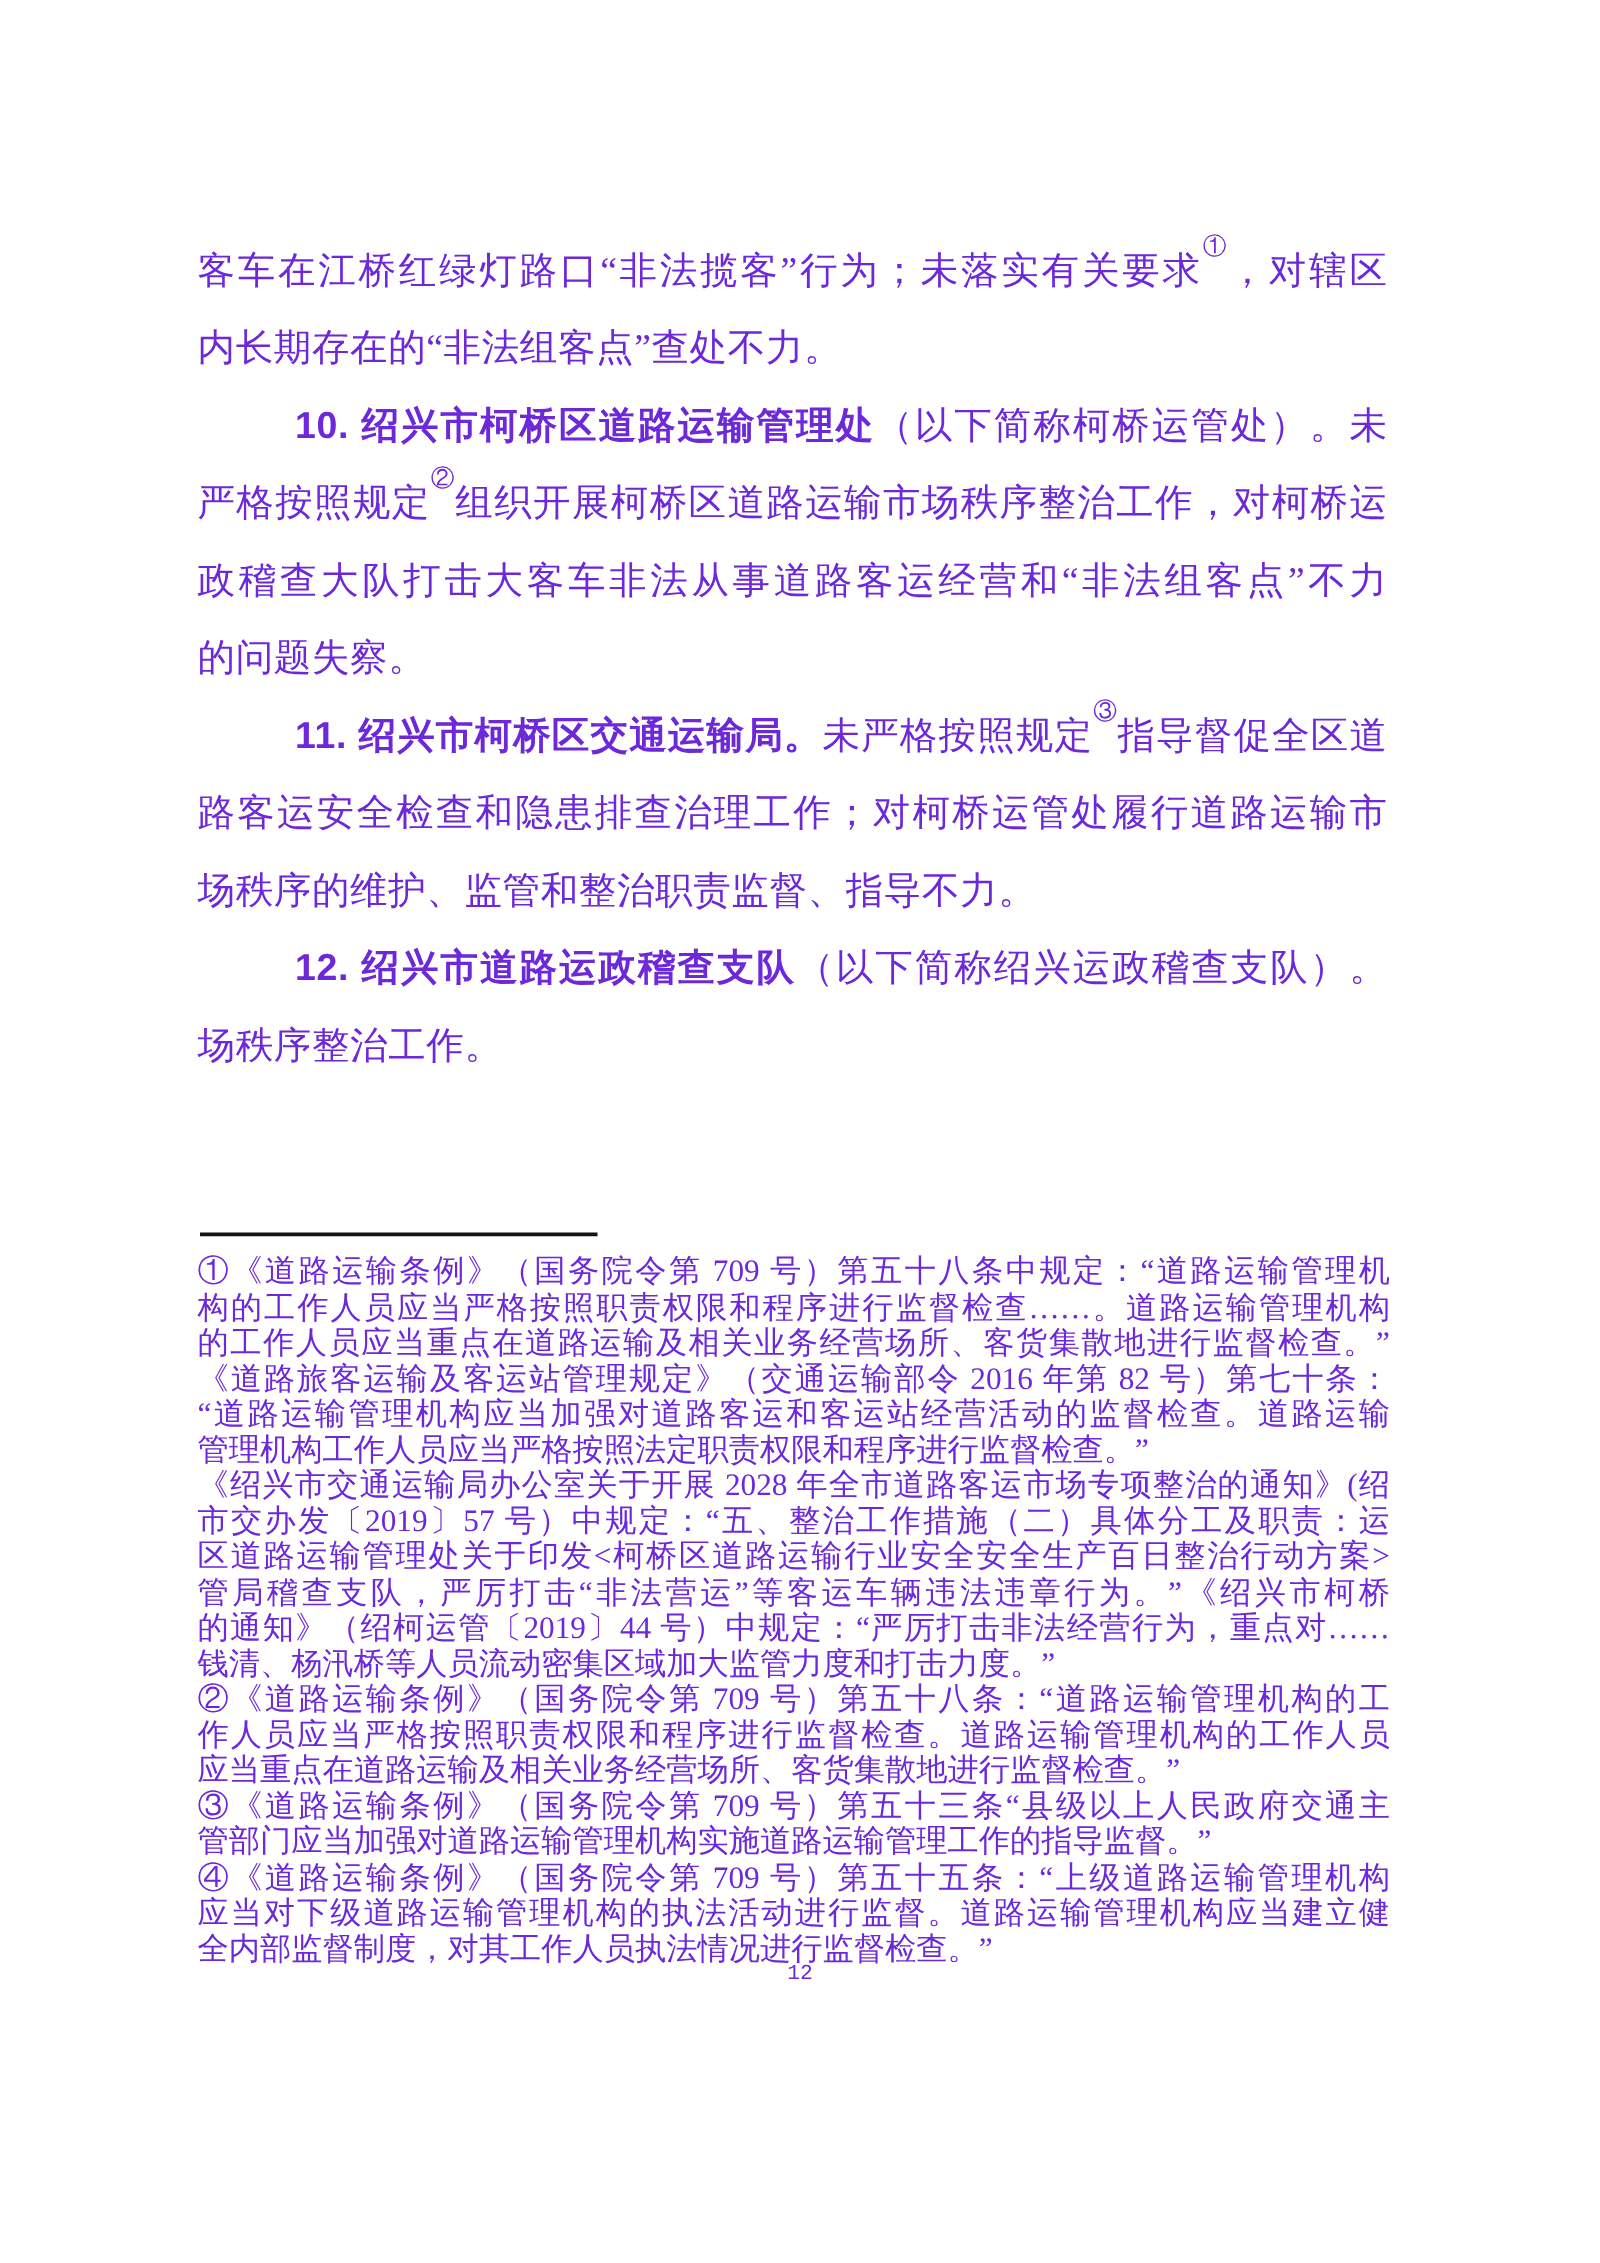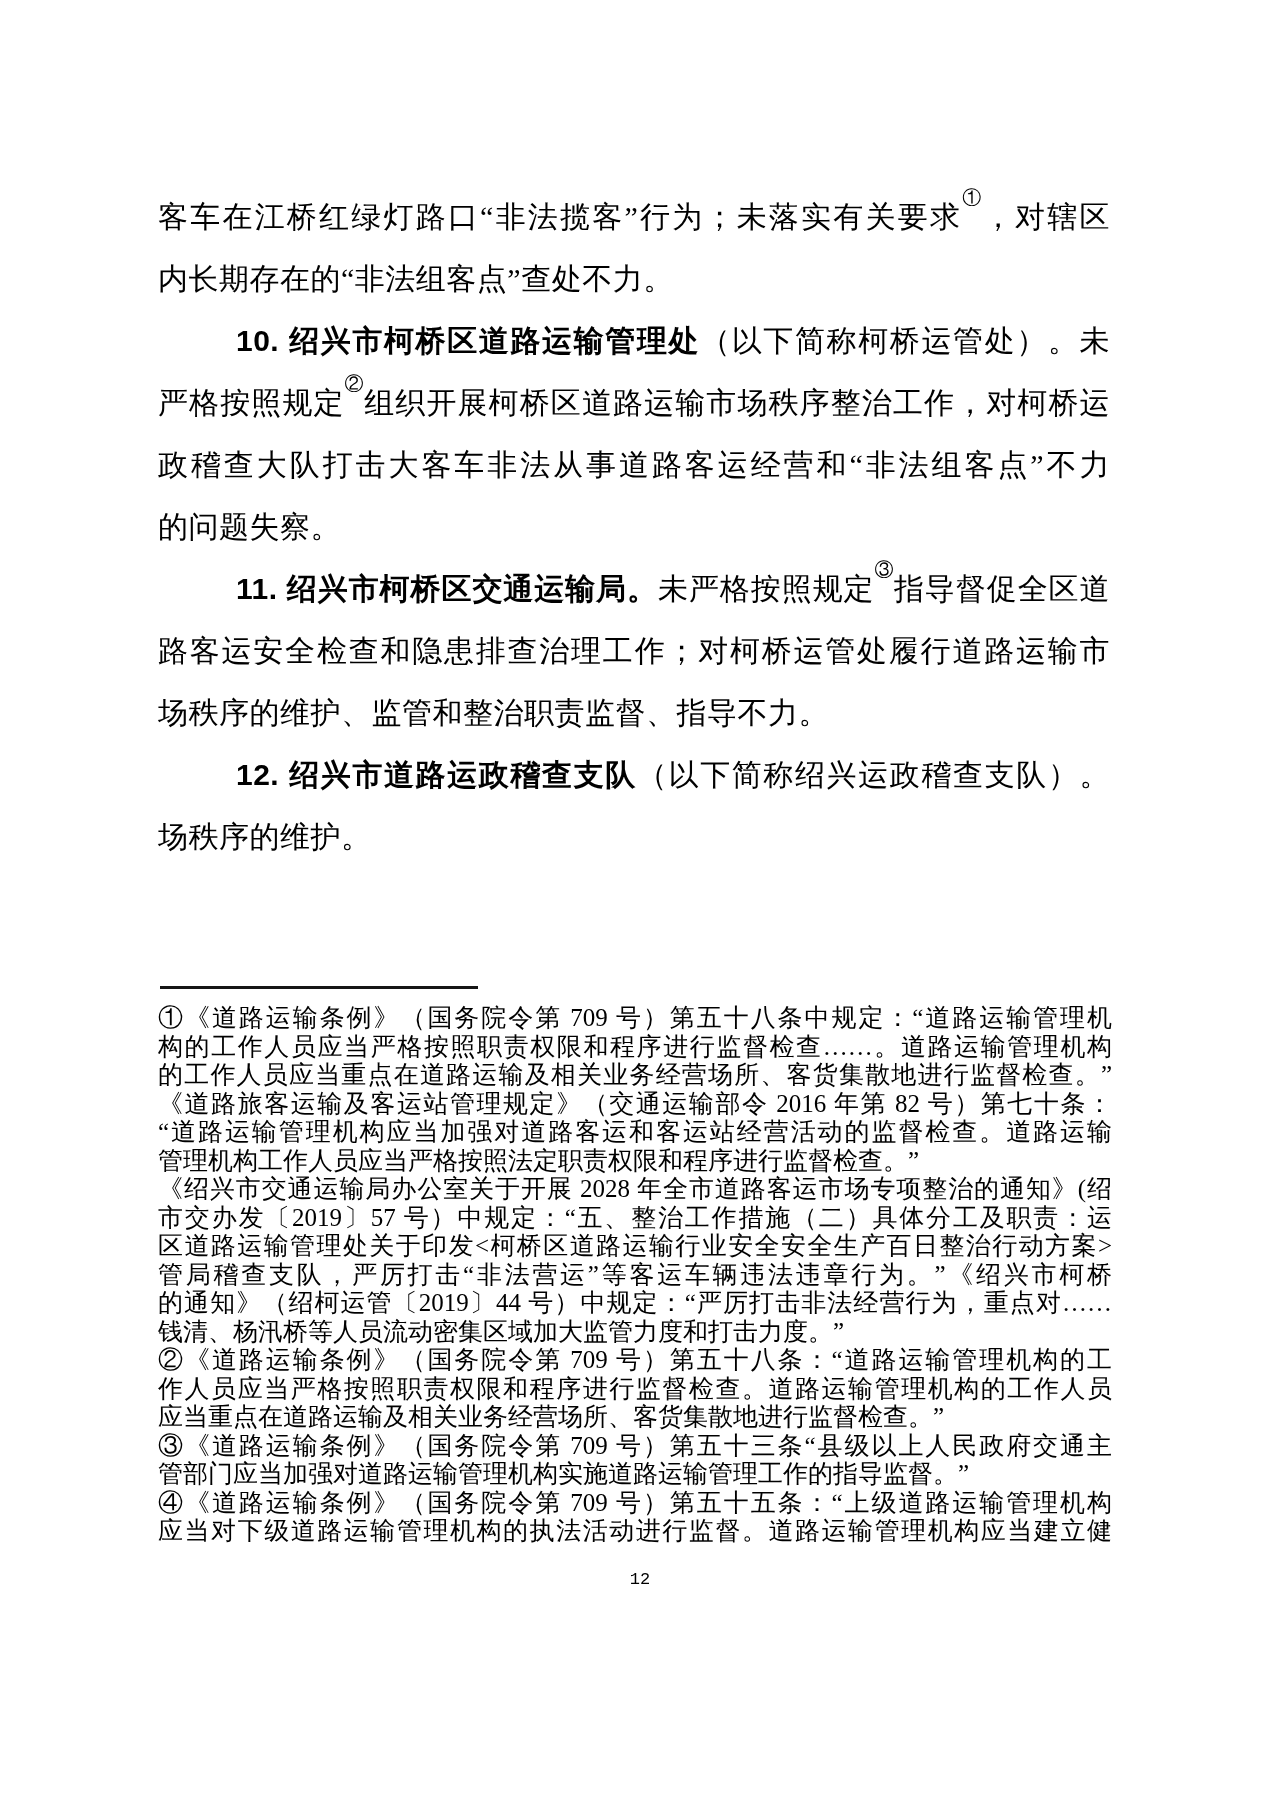--- a/index.html
+++ b/index.html
@@ -2,21 +2,21 @@
 <html lang="zh"><head>
 <meta charset="utf-8">
 <title></title>
 <style>
   html,body { margin:0; padding:0; background:#e8e8e8; }
   .page {
     position:relative;
     width:1280px; height:1810px;
     margin:0 auto;
     background:#ffffff;
-    color:#000000;
+    color:#6d28d9;
     font-family:"Liberation Serif","DejaVu Serif",serif;
     overflow:hidden;
   }
   
   .bodytext { position:absolute; left:158px; top:186px; width:952px; }
   .line {
     height:62px; line-height:62px;
     font-size:30px;
     letter-spacing:0.5px;
   }
@@ -66,21 +66,21 @@
     <div class="line jf"><span>客车在江桥红绿灯路口“非法揽客”行为；未落实有关要求</span><sup class="ref">①</sup><span>，对辖区</span></div>
     <div class="line end"><span>内长期存在的“非法组客点”查处不力。</span></div>
     <div class="line jf indent"><span class="b">10. 绍兴市柯桥区道路运输管理处</span><span>（以下简称柯桥运管处）。未</span></div>
     <div class="line jf"><span>严格按照规定</span><sup class="ref">②</sup><span>组织开展柯桥区道路运输市场秩序整治工作，对柯桥运</span></div>
     <div class="line jf"><span>政稽查大队打击大客车非法从事道路客运经营和“非法组客点”不力</span></div>
     <div class="line end"><span>的问题失察。</span></div>
     <div class="line jf indent"><span class="b">11. 绍兴市柯桥区交通运输局。</span><span>未严格按照规定</span><sup class="ref">③</sup><span>指导督促全区道</span></div>
     <div class="line jf"><span>路客运安全检查和隐患排查治理工作；对柯桥运管处履行道路运输市</span></div>
     <div class="line end"><span>场秩序的维护、监管和整治职责监督、指导不力。</span></div>
     <div class="line jf indent"><span class="b">12. 绍兴市道路运政稽查支队</span><span>（以下简称绍兴运政稽查支队）。</span></div>
-    <div class="line end"><span>场秩序的维护。</span></div>
+    <div class="line end"><span>场秩序整治工作。</span></div>
   </div>
 
   <div class="fnsep"></div>
 
   <div class="footnotes">
     <div class="fl jf">①《道路运输条例》（国务院令第 709 号）第五十八条中规定：“道路运输管理机</div>
     <div class="fl jf">构的工作人员应当严格按照职责权限和程序进行监督检查……。道路运输管理机构</div>
     <div class="fl jf">的工作人员应当重点在道路运输及相关业务经营场所、客货集散地进行监督检查。”</div>
     <div class="fl jf">《道路旅客运输及客运站管理规定》（交通运输部令 2016 年第 82 号）第七十条：</div>
     <div class="fl jf">“道路运输管理机构应当加强对道路客运和客运站经营活动的监督检查。道路运输</div>
@@ -91,17 +91,18 @@
     <div class="fl jf">管局稽查支队，严厉打击“非法营运”等客运车辆违法违章行为。”《绍兴市柯桥</div>
     <div class="fl jf">的通知》（绍柯运管〔2019〕44 号）中规定：“严厉打击非法经营行为，重点对……</div>
     <div class="fl end">钱清、杨汛桥等人员流动密集区域加大监管力度和打击力度。”</div>
     <div class="fl jf">②《道路运输条例》（国务院令第 709 号）第五十八条：“道路运输管理机构的工</div>
     <div class="fl jf">作人员应当严格按照职责权限和程序进行监督检查。道路运输管理机构的工作人员</div>
     <div class="fl end">应当重点在道路运输及相关业务经营场所、客货集散地进行监督检查。”</div>
     <div class="fl jf">③《道路运输条例》（国务院令第 709 号）第五十三条“县级以上人民政府交通主</div>
     <div class="fl end">管部门应当加强对道路运输管理机构实施道路运输管理工作的指导监督。”</div>
     <div class="fl jf">④《道路运输条例》（国务院令第 709 号）第五十五条：“上级道路运输管理机构</div>
     <div class="fl jf">应当对下级道路运输管理机构的执法活动进行监督。道路运输管理机构应当建立健</div>
+    <div class="fl end">全内部监督制度，对其工作人员执法情况进行监督检查。”</div>
   </div>
 
   <div class="pagenum">12</div>
 
 </div>
 
 </body></html>

